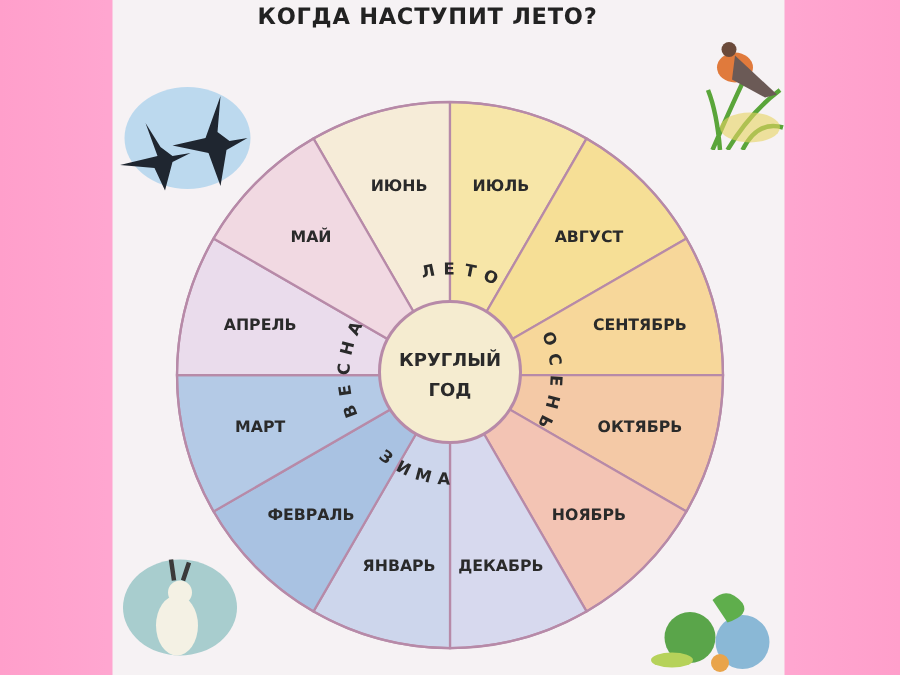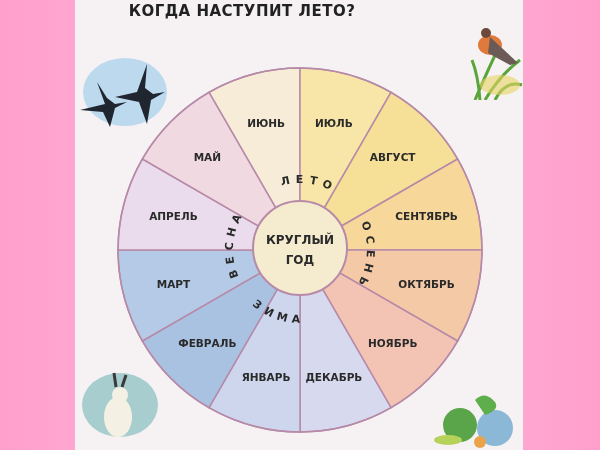--- a/index.html
+++ b/index.html
@@ -1,20 +1,20 @@
 <!DOCTYPE html>
 <html><head>
 <meta charset="utf-8">
 <style>
   html,body{margin:0;padding:0;}
   body{width:600px;height:450px;overflow:hidden;position:relative;
     background:linear-gradient(90deg,#ff9fcb 0%,#ffa6d0 12%,#ffa6d0 88%,#ff9fcb 100%);
     font-family:"DejaVu Sans",sans-serif;}
   .page{position:absolute;left:75px;top:0;width:448px;height:450px;background:#f6f2f4;}
-  .title{position:absolute;left:0;top:2px;width:484px;text-align:center;font-weight:bold;font-size:15px;letter-spacing:0.5px;color:#222;}
+  .title{position:absolute;left:0;top:2px;width:484px;text-align:center;font-weight:bold;font-size:15px;letter-spacing:0.5px;color:#222;padding-left:43px;}
   svg.wheel{position:absolute;left:0;top:0;}
   .deco{position:absolute;}
 </style>
 </head>
 <body>
 
 <div class="page"></div>
 <div class="title">КОГДА НАСТУПИТ ЛЕТО?</div>
 
 <svg class="wheel" width="600" height="450" id="wheel">

